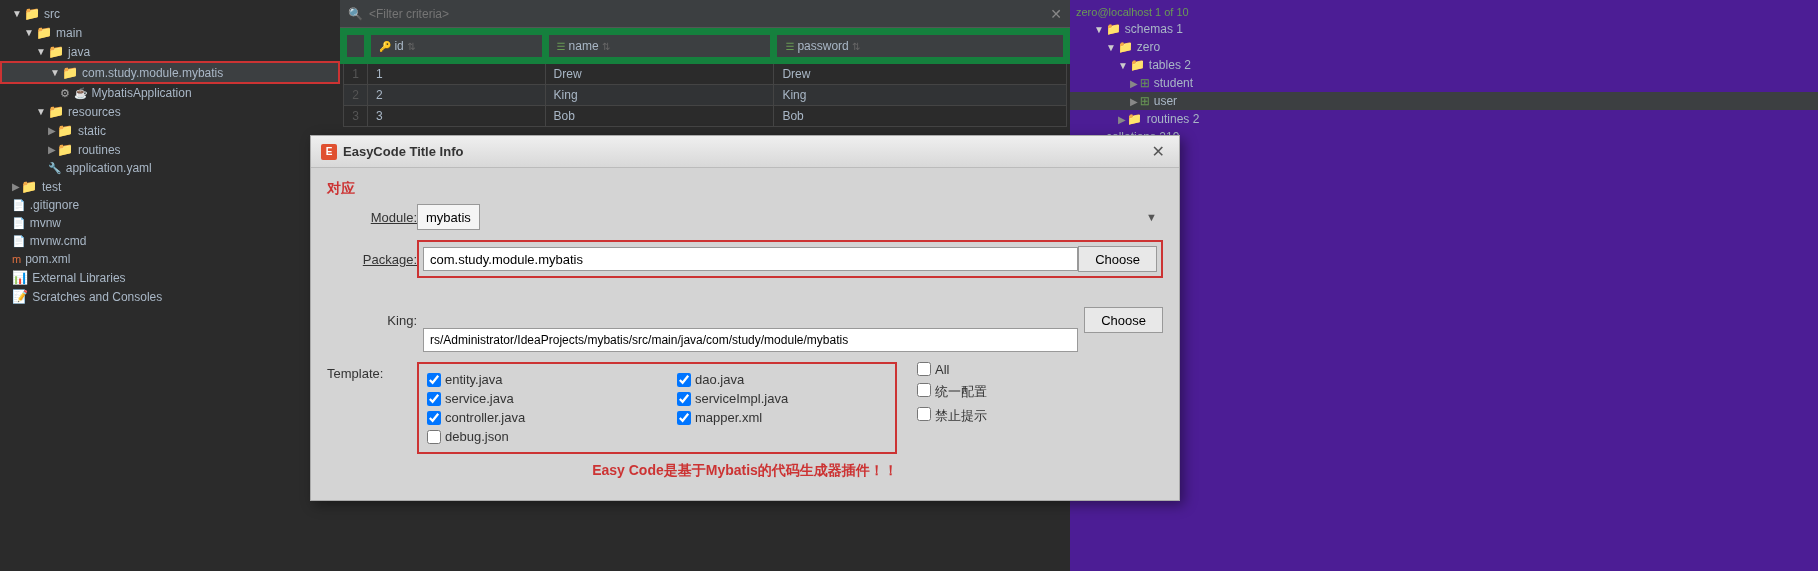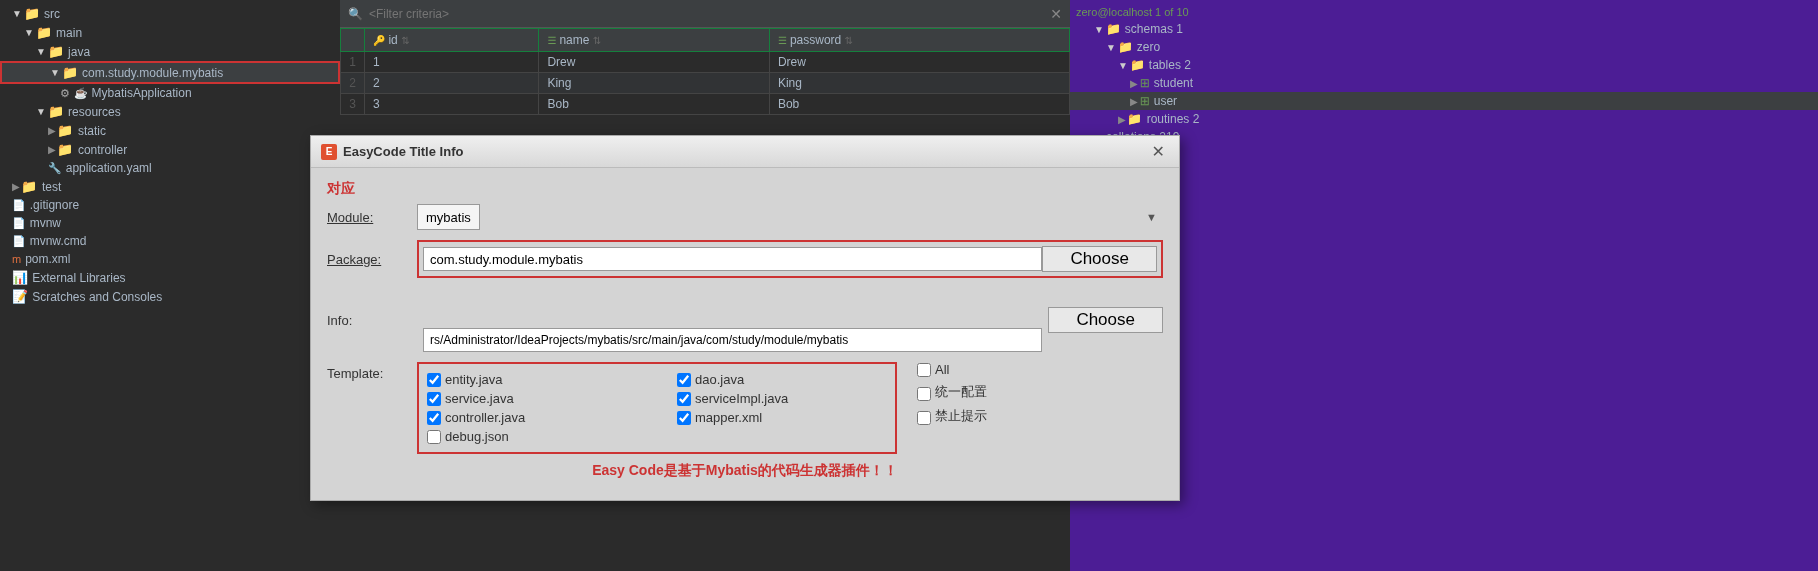--- a/index.html
+++ b/index.html
@@ -82,21 +82,21 @@
     }
 
     .data-table {
       width: 100%;
       border-collapse: collapse;
       color: #a9b7c6;
       font-size: 12px;
     }
     .data-table th {
       background: #3c3f41;
-      border: 1px solid #15803d;
+      border: 7px solid #15803d;
       padding: 4px 8px;
       text-align: left;
       font-weight: normal;
       color: #a9b7c6;
     }
     .data-table td {
       border: 1px solid #444;
       padding: 3px 8px;
       background: #2b2b2b;
     }
@@ -160,21 +160,21 @@
 
     .dui-row {
       display: flex;
       align-items: center;
       margin-bottom: 10px;
     }
     .dui-label {
       width: 90px;
       color: #333;
       font-size: 13px;
-      text-align: left;
+      text-align: right;
     }
     .dui-label.underline { text-decoration: underline; }
 
     .module-select {
       flex: 1;
       height: 26px;
       background: #f5f5f5;
       border: 1px solid #999;
       font-size: 13px;
       padding: 0 8px;
@@ -209,22 +209,22 @@
       background: white;
       border: 1px solid #999;
       font-size: 13px;
       padding: 0 6px;
       outline: none;
     }
     .choose-btn {
       height: 26px;
       background: #e8e8e8;
       border: 1px solid #999;
-      padding: 0 27px;
-      font-size: 17px;
+      padding: 0 16px;
+      font-size: 13px;
       cursor: pointer;
       white-space: nowrap;
     }
 
     .path-input {
       flex: 1;
       height: 24px;
       background: white;
       border: 1px solid #999;
       font-size: 12px;
@@ -268,21 +268,21 @@
     }
 
     .template-right {
       margin-left: 20px;
       display: flex;
       flex-direction: column;
       gap: 6px;
     }
     .right-checkbox {
       display: flex;
-      align-items: flex-end;
+      align-items: flex-start;
       gap: 4px;
       font-size: 13px;
       color: #333;
     }
     .right-checkbox input[type="checkbox"] {
       width: 14px;
       height: 14px;
     }
 
     .annotation-text {
@@ -366,21 +366,21 @@
     <span>resources</span>
   </div>
   <div class="tree-item tree-indent-4">
     <span class="arrow">▶</span>
     <span class="folder-icon">📁</span>
     <span>static</span>
   </div>
   <div class="tree-item tree-indent-4">
     <span class="arrow">▶</span>
     <span class="folder-icon">📁</span>
-    <span>controller</span>
+    <span>routines</span>
   </div>
   <div class="tree-item tree-indent-4">
     <span class="yaml-icon">🔧</span>
     <span>application.yaml</span>
   </div>
   <div class="tree-item tree-indent-1">
     <span class="arrow">▶</span>
     <span class="folder-icon">📁</span>
     <span>test</span>
   </div>
@@ -485,21 +485,21 @@
 
     <div class="dui-row">
       <span class="dui-label underline">Package:</span>
       <div class="package-row-highlight">
         <input class="package-input" type="text" value="com.study.module.mybatis" style="">
         <button class="choose-btn">Choose</button>
       </div>
     </div>
 
     <div class="dui-row-path">
-      <span class="dui-label" style="width:90px; color:#333; font-size:13px;">Info:</span>
+      <span class="dui-label" style="width:90px; color:#333; font-size:13px;">King:</span>
       <input class="path-input" type="text" value="rs/Administrator/IdeaProjects/mybatis/src/main/java/com/study/module/mybatis" style="">
       <button class="choose-btn">Choose</button>
     </div>
 
     <div class="template-section">
       <span class="template-label">Template:</span>
       <div class="template-grid">
         <div class="checkbox-item">
           <input type="checkbox" checked="" style="">
           <label>entity.java</label>

